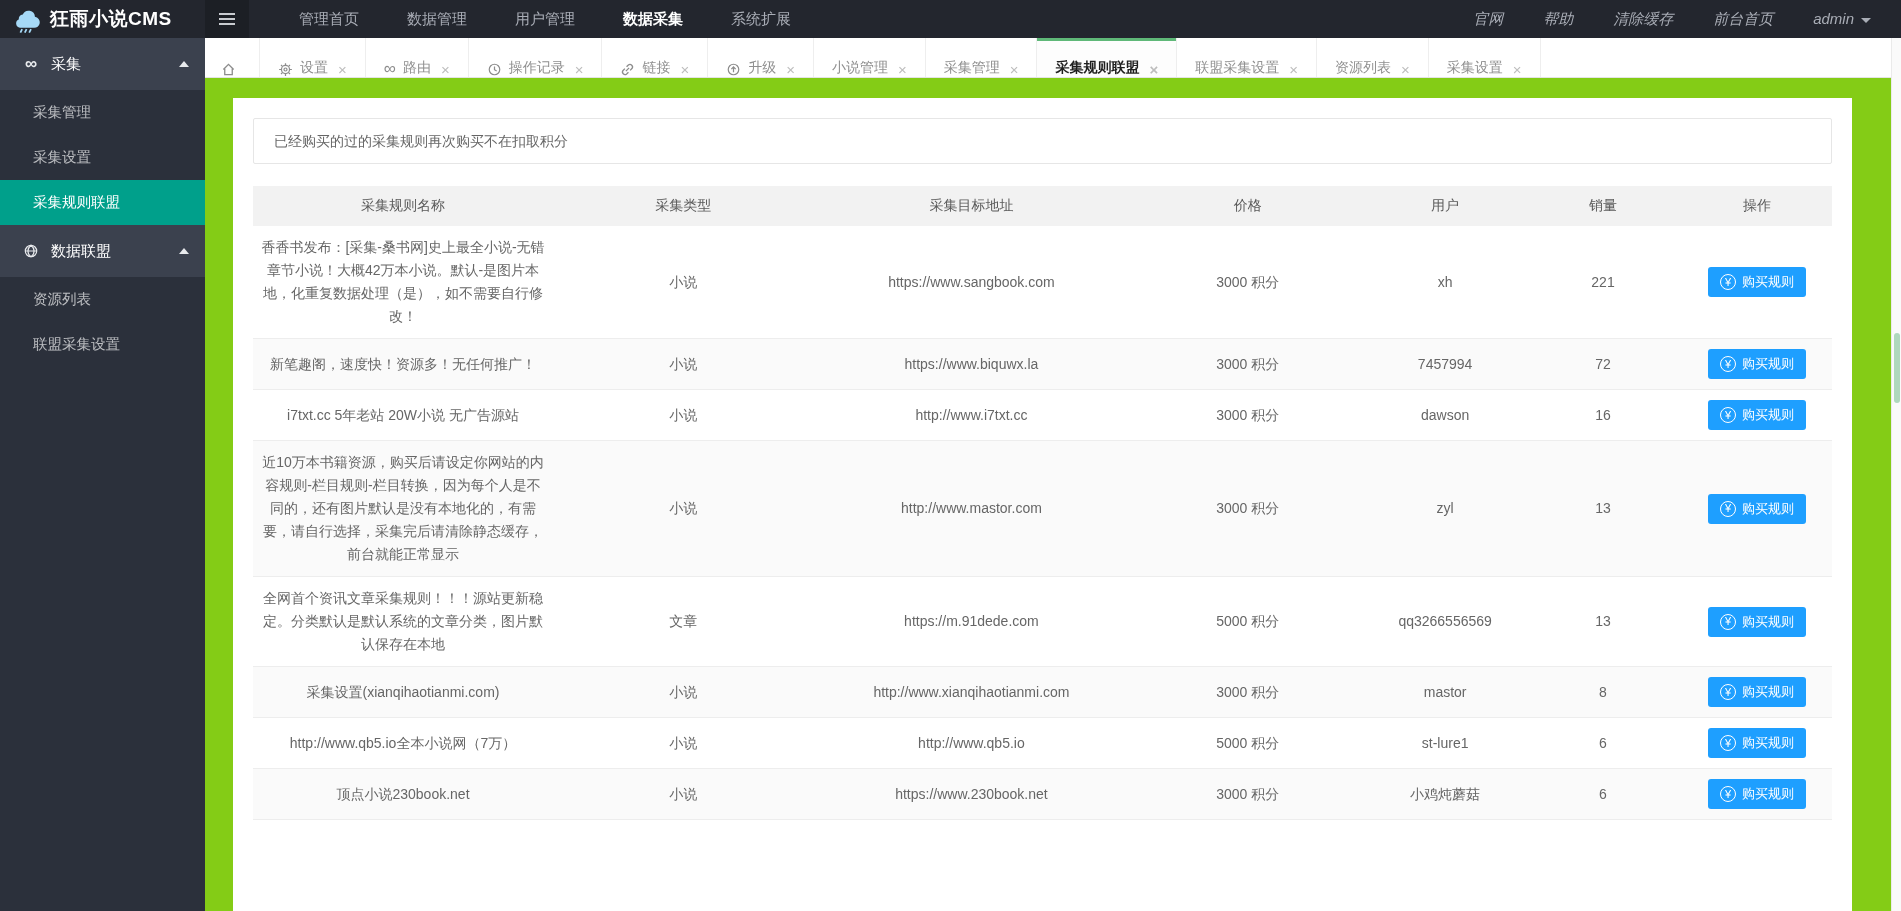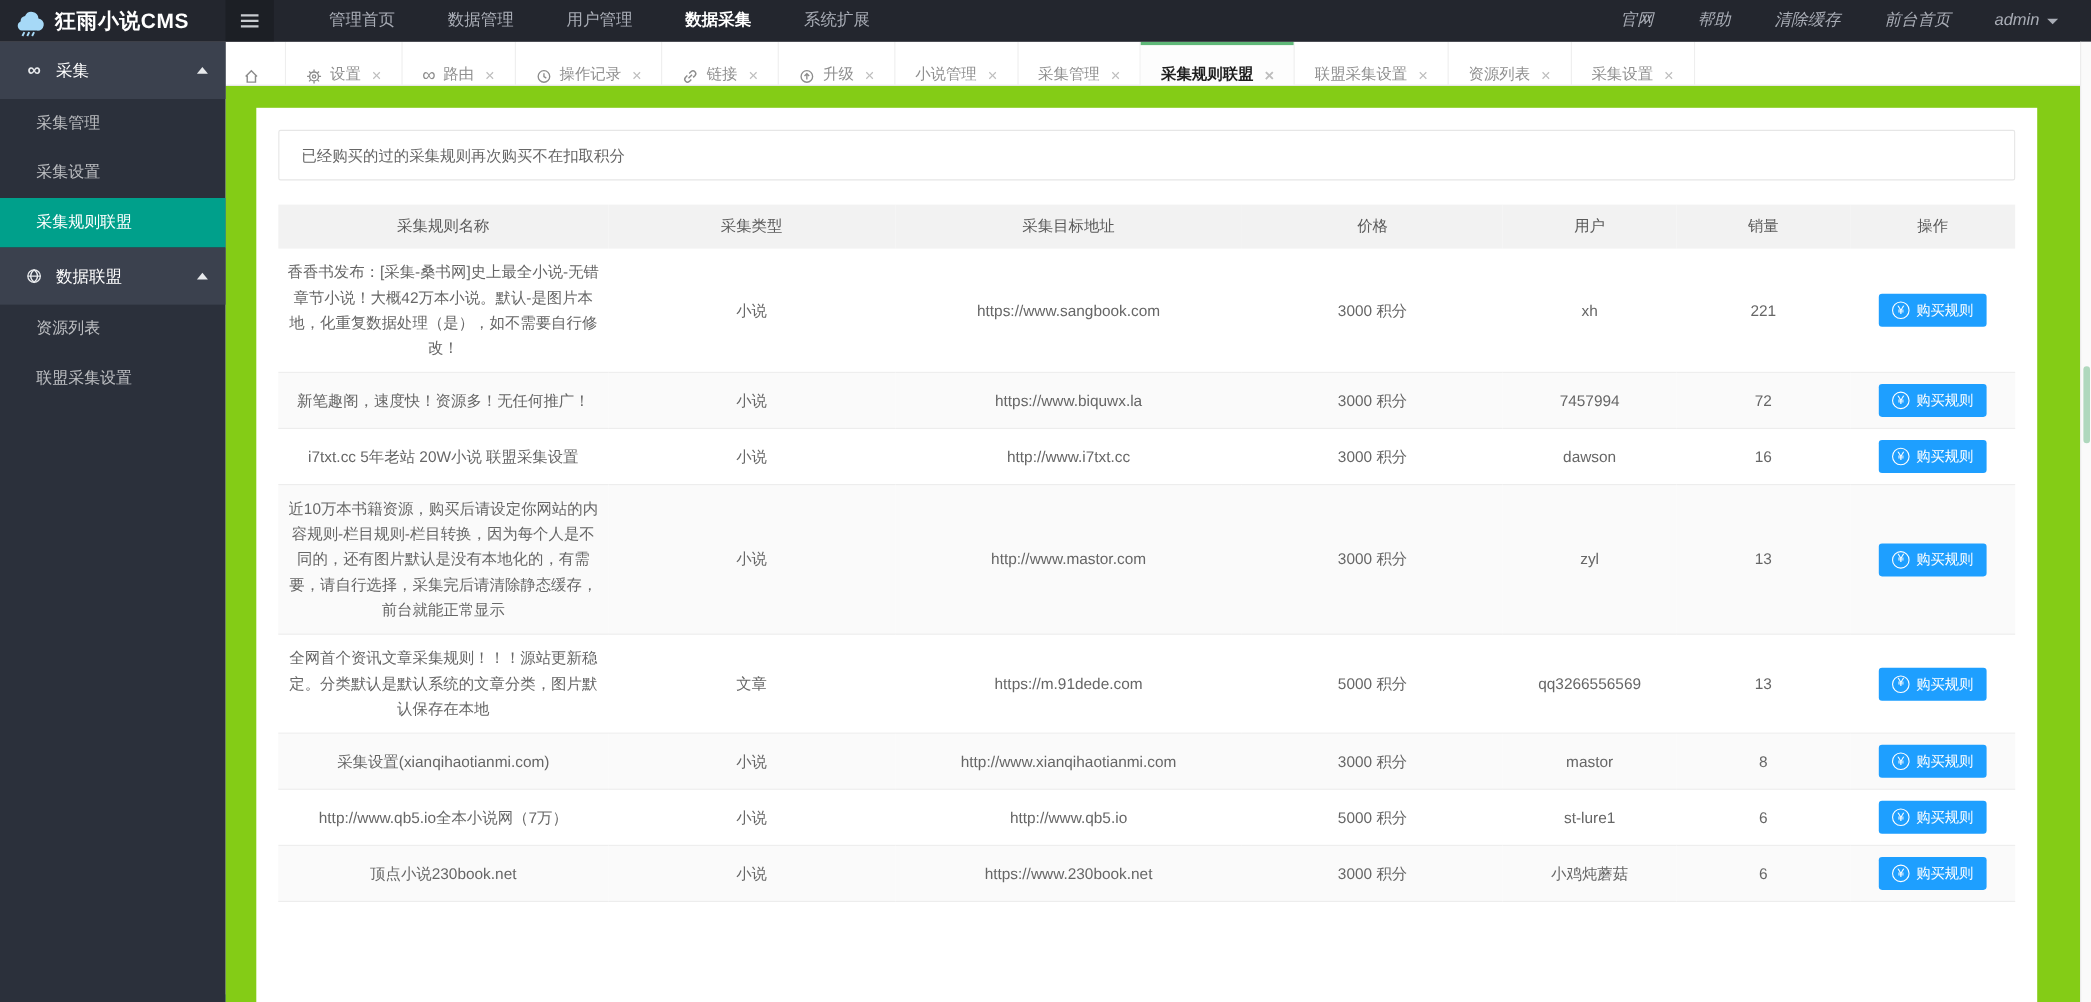--- a/index.html
+++ b/index.html
@@ -265,21 +265,21 @@
               <td>https://www.biquwx.la</td>
               <td>3000 积分</td>
               <td>7457994</td>
               <td>72</td>
               <td><button class="buy-btn">
                   <span class="yen-icon">¥</span>
                   <span>购买规则</span>
                 </button></td>
             </tr>
             <tr>
-              <td>i7txt.cc 5年老站 20W小说 联盟采集设置</td>
+              <td>i7txt.cc 5年老站 20W小说 无广告源站</td>
               <td>小说</td>
               <td>http://www.i7txt.cc</td>
               <td>3000 积分</td>
               <td>dawson</td>
               <td>16</td>
               <td><button class="buy-btn">
                   <span class="yen-icon">¥</span>
                   <span>购买规则</span>
                 </button></td>
             </tr>

